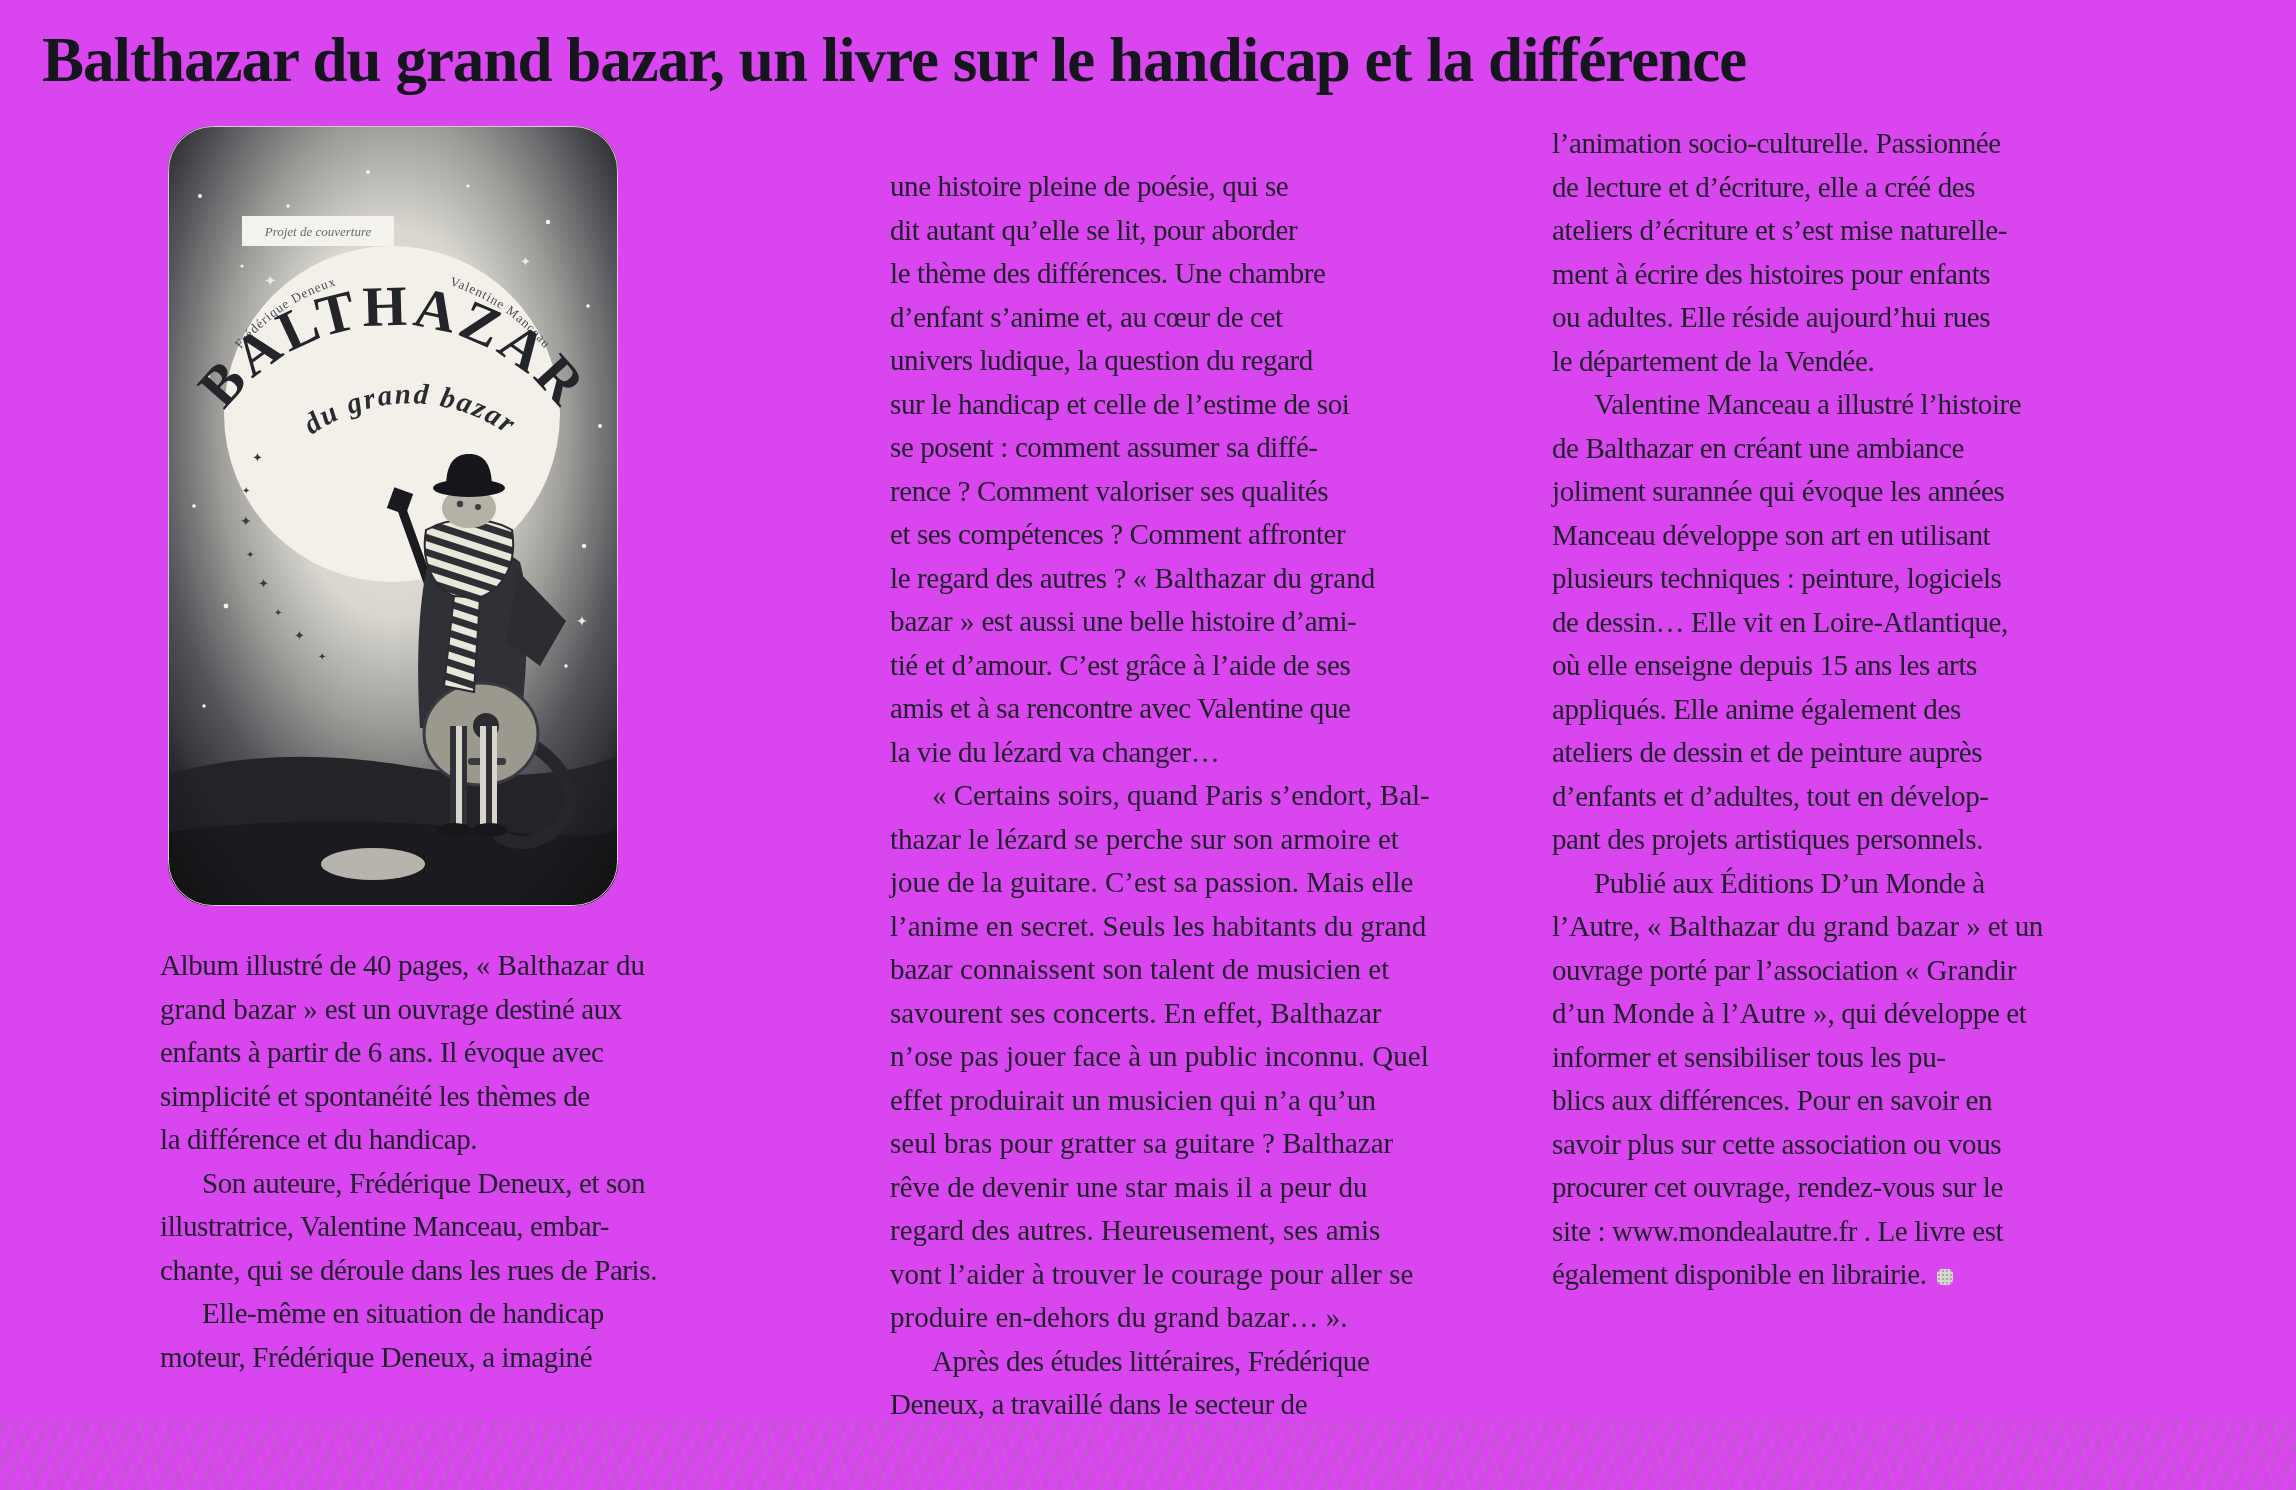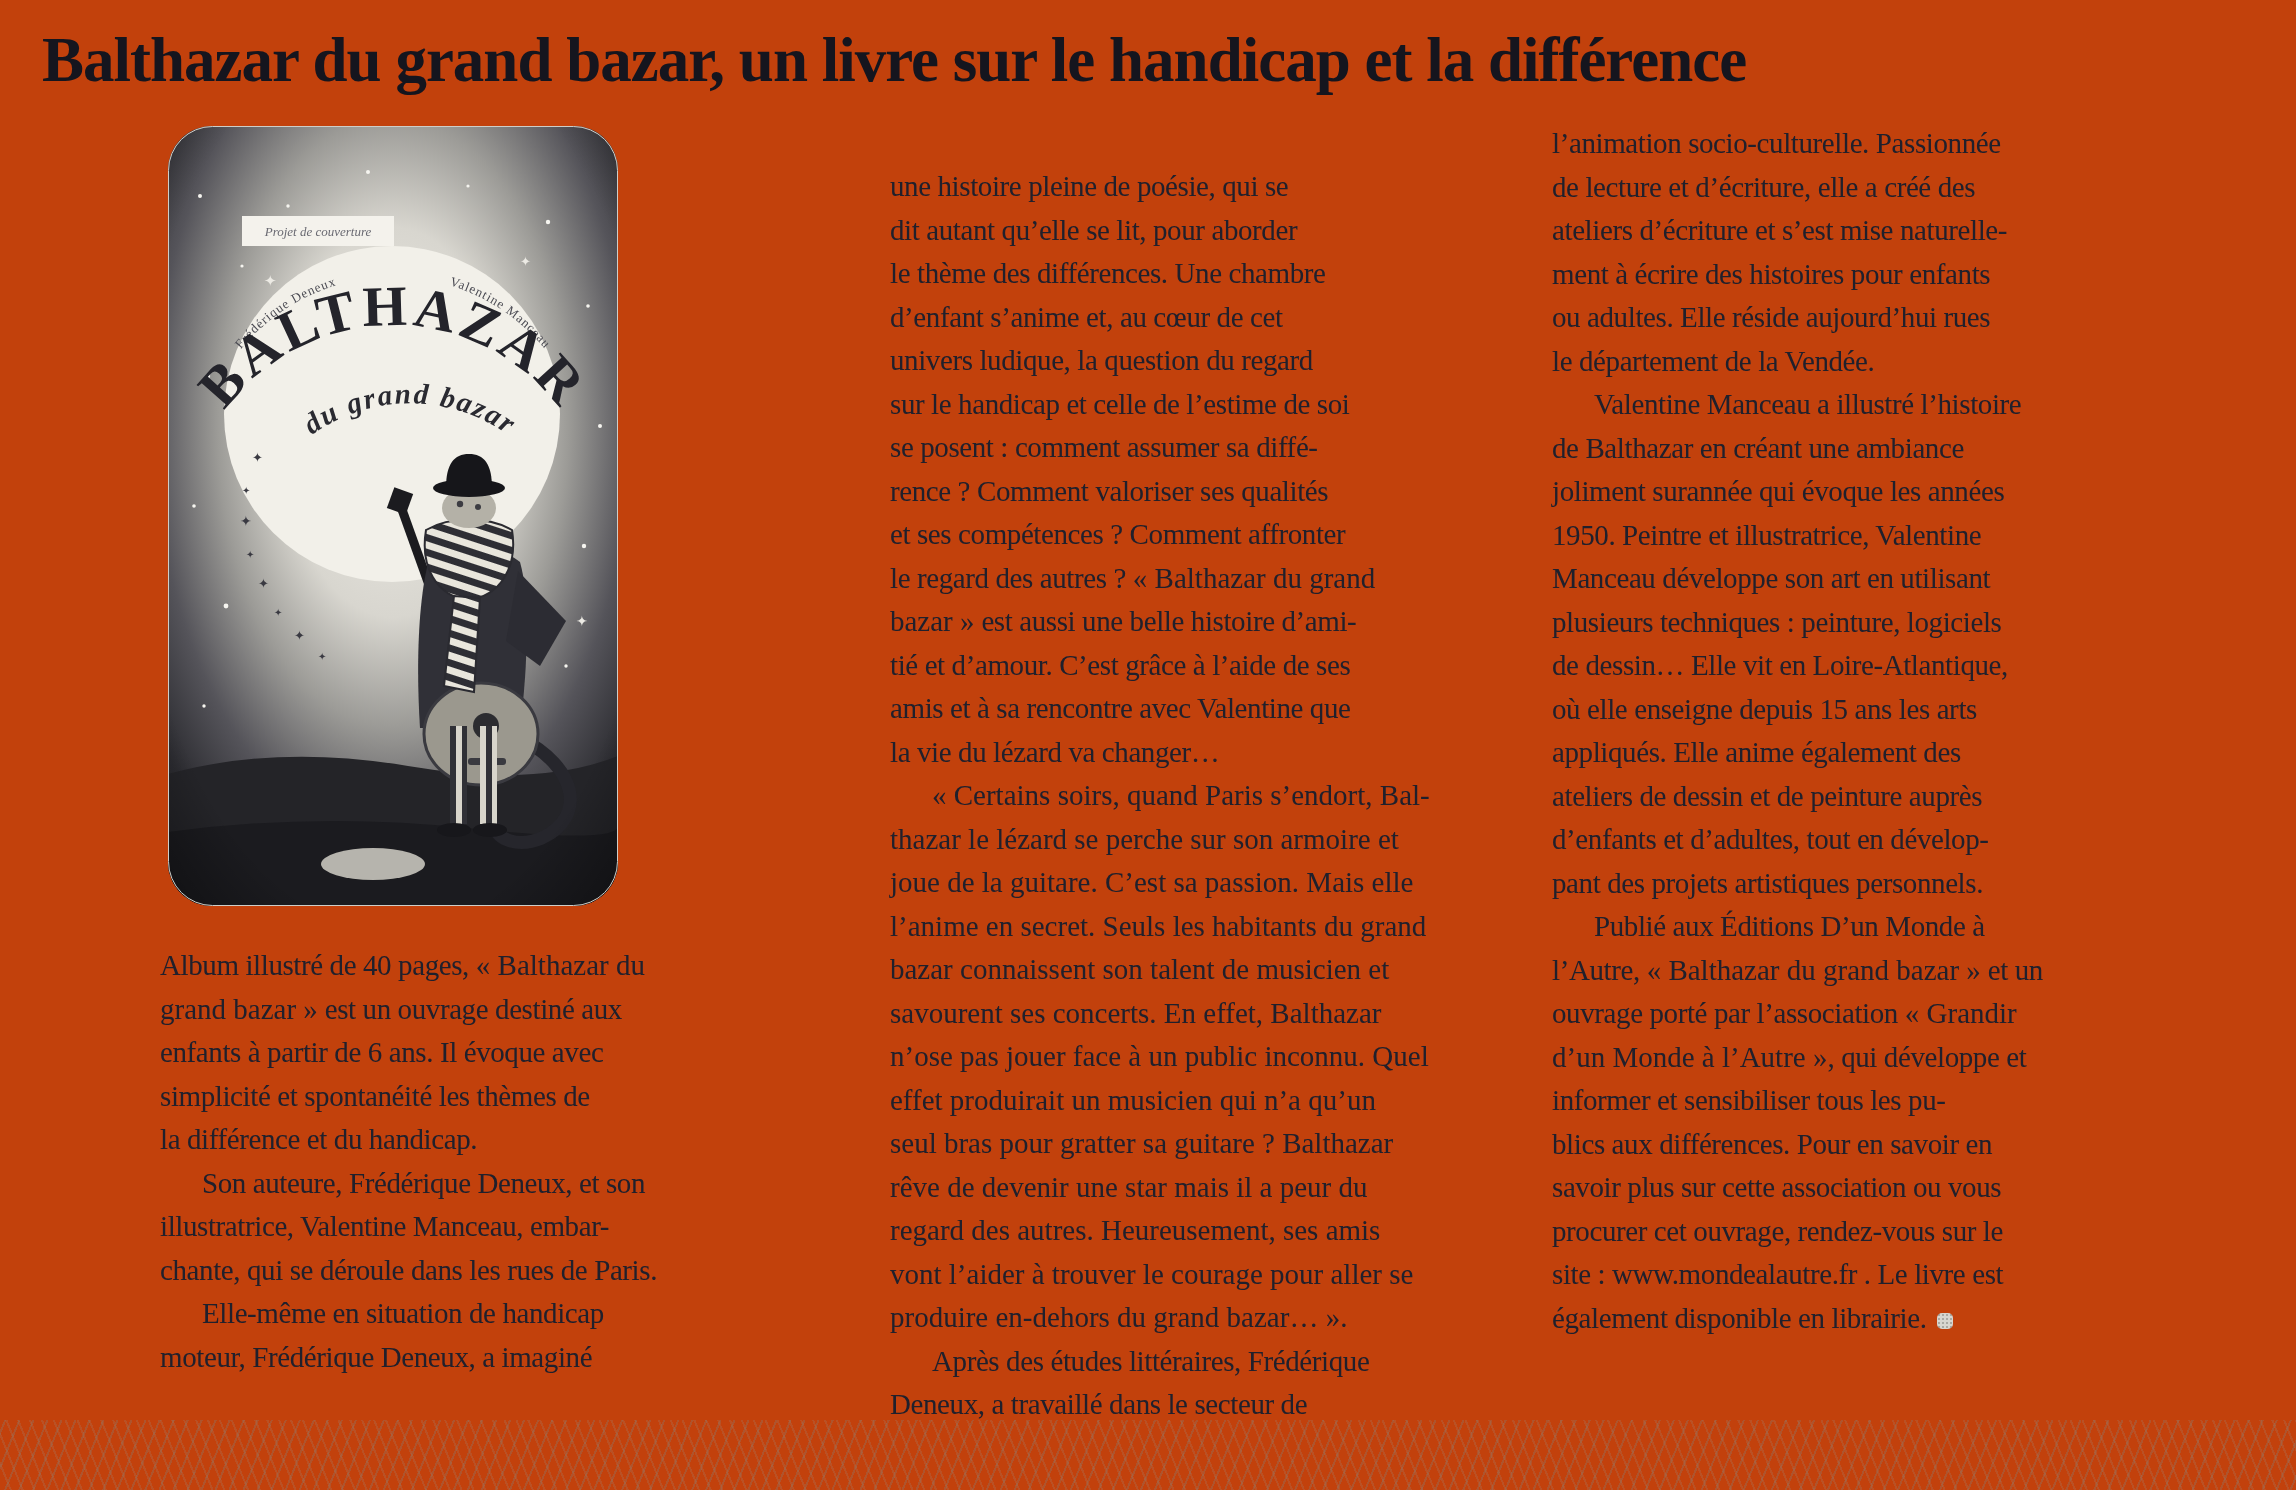--- a/index.html
+++ b/index.html
@@ -1,18 +1,18 @@
 <!DOCTYPE html>
 <html><head>
 <meta charset="utf-8">
 <style>
   html,body{margin:0;padding:0;background:#e9e8e4;}
   .page{
     position:relative;width:2296px;height:1490px;overflow:hidden;
-    background:#c2410c;
+    background:#d946ef;
     font-family:"Liberation Serif","DejaVu Serif",serif;
     color:#20202c;
   }
   .headline{
     position:absolute;left:42px;top:24px;width:2220px;
     font-size:63px;font-weight:700;letter-spacing:-1px;color:#15151e;
     white-space:nowrap;
   }
   .textcol{position:absolute;font-size:29px;line-height:43.5px;letter-spacing:-0.4px;}
   .caption-col{left:160px;top:944px;width:720px;}
@@ -214,21 +214,20 @@
   <div class="textcol right-col">
       <div class="line"><span>l’animation socio-culturelle. Passionnée</span></div>
       <div class="line"><span>de lecture et d’écriture, elle a créé des</span></div>
       <div class="line"><span>ateliers d’écriture et s’est mise naturelle-</span></div>
       <div class="line"><span>ment à écrire des histoires pour enfants</span></div>
       <div class="line"><span>ou adultes. Elle réside aujourd’hui rues</span></div>
       <div class="line"><span>le département de la Vendée.</span></div>
       <div class="line indent"><span>Valentine Manceau a illustré l’histoire</span></div>
       <div class="line"><span>de Balthazar en créant une ambiance</span></div>
       <div class="line"><span>joliment surannée qui évoque les années</span></div>
-      <div class="line"><span>1950. Peintre et illustratrice, Valentine</span></div>
       <div class="line"><span>Manceau développe son art en utilisant</span></div>
       <div class="line"><span>plusieurs techniques : peinture, logiciels</span></div>
       <div class="line"><span>de dessin… Elle vit en Loire-Atlantique,</span></div>
       <div class="line"><span>où elle enseigne depuis 15 ans les arts</span></div>
       <div class="line"><span>appliqués. Elle anime également des</span></div>
       <div class="line"><span>ateliers de dessin et de peinture auprès</span></div>
       <div class="line"><span>d’enfants et d’adultes, tout en dévelop-</span></div>
       <div class="line"><span>pant des projets artistiques personnels.</span></div>
       <div class="line indent"><span>Publié aux Éditions D’un Monde à</span></div>
       <div class="line"><span>l’Autre, </span><span class="it">« Balthazar du grand bazar »</span><span> et un</span></div>

